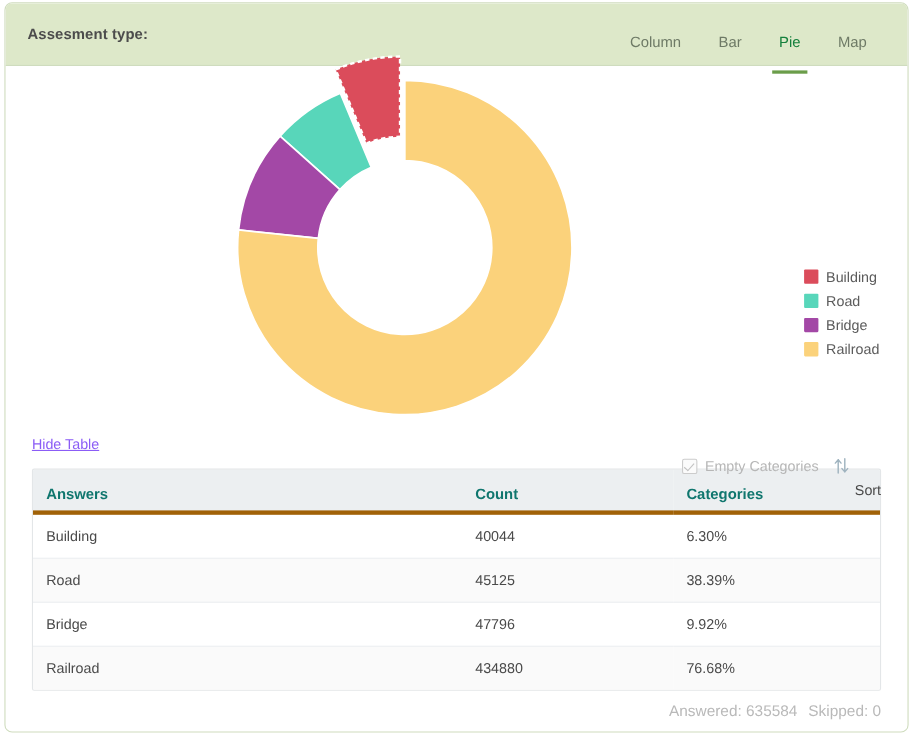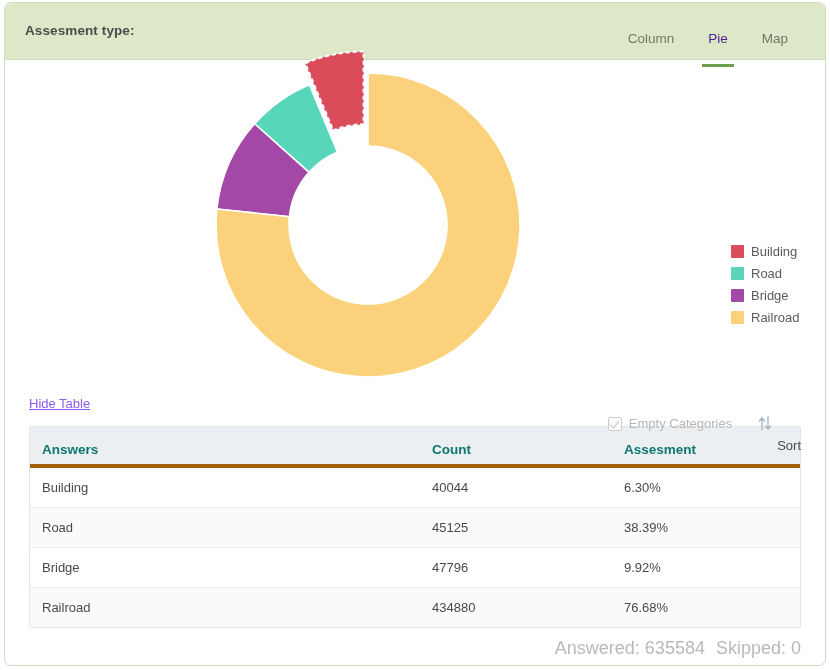--- a/index.html
+++ b/index.html
@@ -49,21 +49,21 @@
     height: 57px;
     display: flex;
     align-items: center;
     justify-content: center;
     padding: 0 17px;
     font-size: 13.5px;
     color: #6e7a66;
     cursor: pointer;
     user-select: none;
   }
-  .tab.active { color: #4c1d95; }
+  .tab.active { color: #15803d; }
   .tab.active::after {
     content: "";
     position: absolute;
     left: 11px; right: 11px; bottom: 0;
     height: 3px;
     background: #6b9d4a;
   }
 
   
   .chart-area {
@@ -113,21 +113,21 @@
     font-size: 13px;
     color: #8b5cf6;
     text-decoration: underline;
     cursor: pointer;
   }
   .controls-right {
     position: absolute;
     right: 0; top: 4px;
     display: flex;
     align-items: center;
-    gap: 26px;
+    gap: 14px;
     text-align: center;
   }
   .empty-cat {
     display: flex;
     align-items: center;
     gap: 7px;
     cursor: default;
   }
   .checkbox {
     width: 14px; height: 14px;
@@ -196,34 +196,35 @@
   tbody tr:nth-child(even) { background: #fafafa; }
   tbody tr:last-child td { border-bottom: none; }
   .col-answers { width: 390px; }
   .col-count   { width: 192px; }
   .col-pct     { width: auto; }
 
   .table-footer {
     margin: 0 24px;
     padding-top: 10px;
     text-align: right;
-    font-size: 18px;
+    font-size: 14px;
     color: #b9b9b9;
   }
   .table-footer span { margin-left: 6px; }
 </style>
 </head>
 <body>
 
 <div class="card">
 
   <div class="card-header">
     <div class="header-title">Assesment type:</div>
     <div class="tabs">
       <div class="tab">Column</div>
+      <div class="tab">Bar</div>
       <div class="tab active">Pie</div>
       <div class="tab">Map</div>
     </div>
   </div>
 
   <div class="chart-area">
     <div class="donut-wrap">
       <svg width="340" height="326" viewBox="0 0 340 326">
         <g id="slices">
             <path d="M 162.67388930251403 -10.570460501183021 A 152 152 0 0 0 104.06206125115978 1.1845623606731408 L 132.19573871580982 68.50215138698219 A 79.04 79.04 0 0 1 162.67388930251403 62.38953949881697 Z" fill="#db4c5b" stroke="#ffffff" stroke-width="2.2" stroke-dasharray="4,3" stroke-linejoin="round"></path>
@@ -270,21 +271,21 @@
       </div>
     </div>
   </div>
 
   <div class="table-wrap">
     <table>
       <thead>
         <tr>
           <th class="col-answers">Answers</th>
           <th class="col-count">Count</th>
-          <th class="col-pct">Assesment</th>
+          <th class="col-pct">Categories</th>
         </tr>
       </thead>
       <tbody id="table-body">
           <tr>
             <td>Building</td>
             <td>40044</td>
             <td>6.30%</td>
           </tr>
           <tr>
             <td>Road</td>

